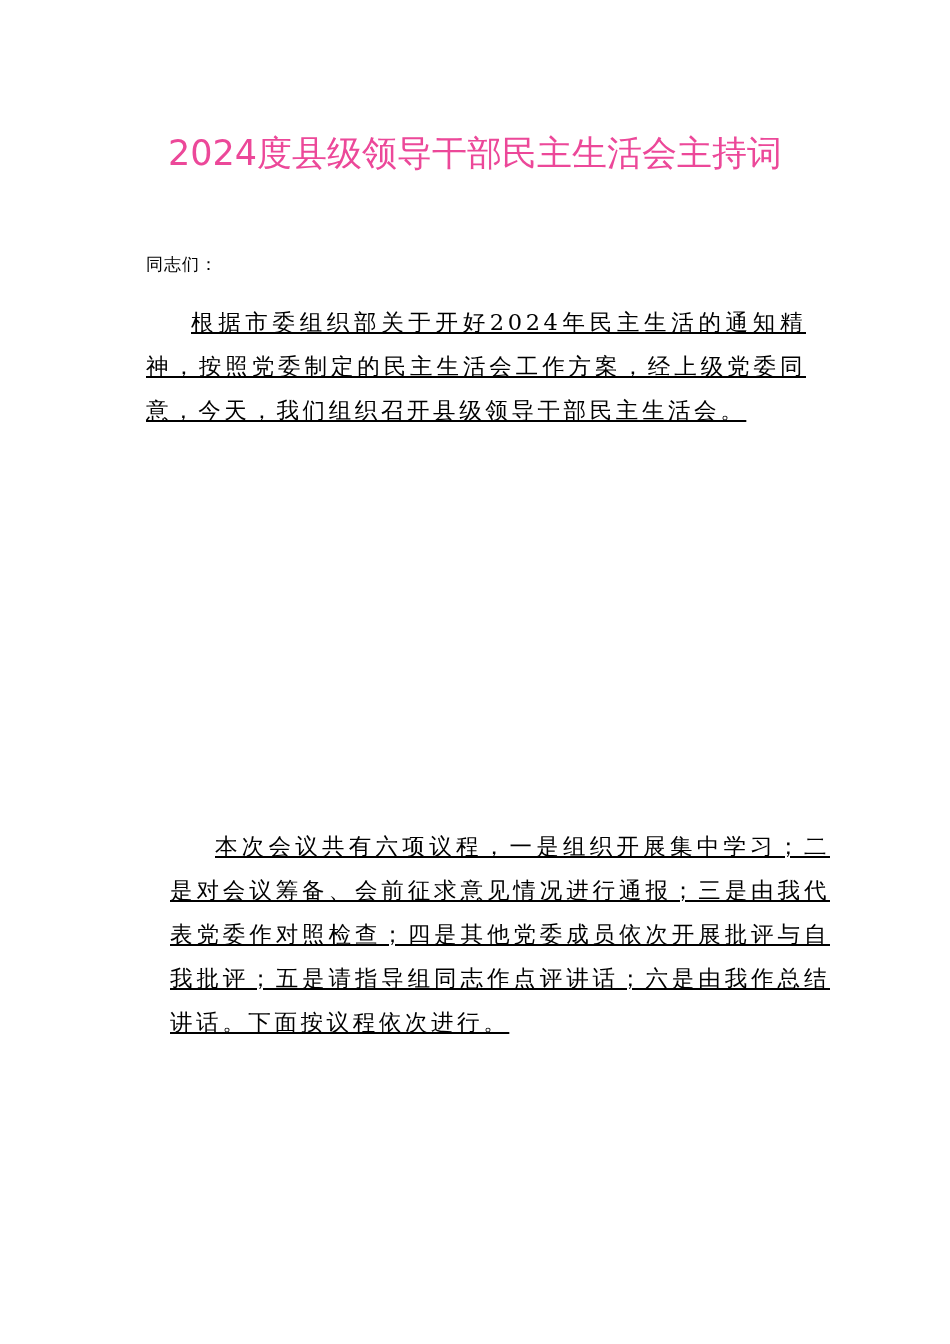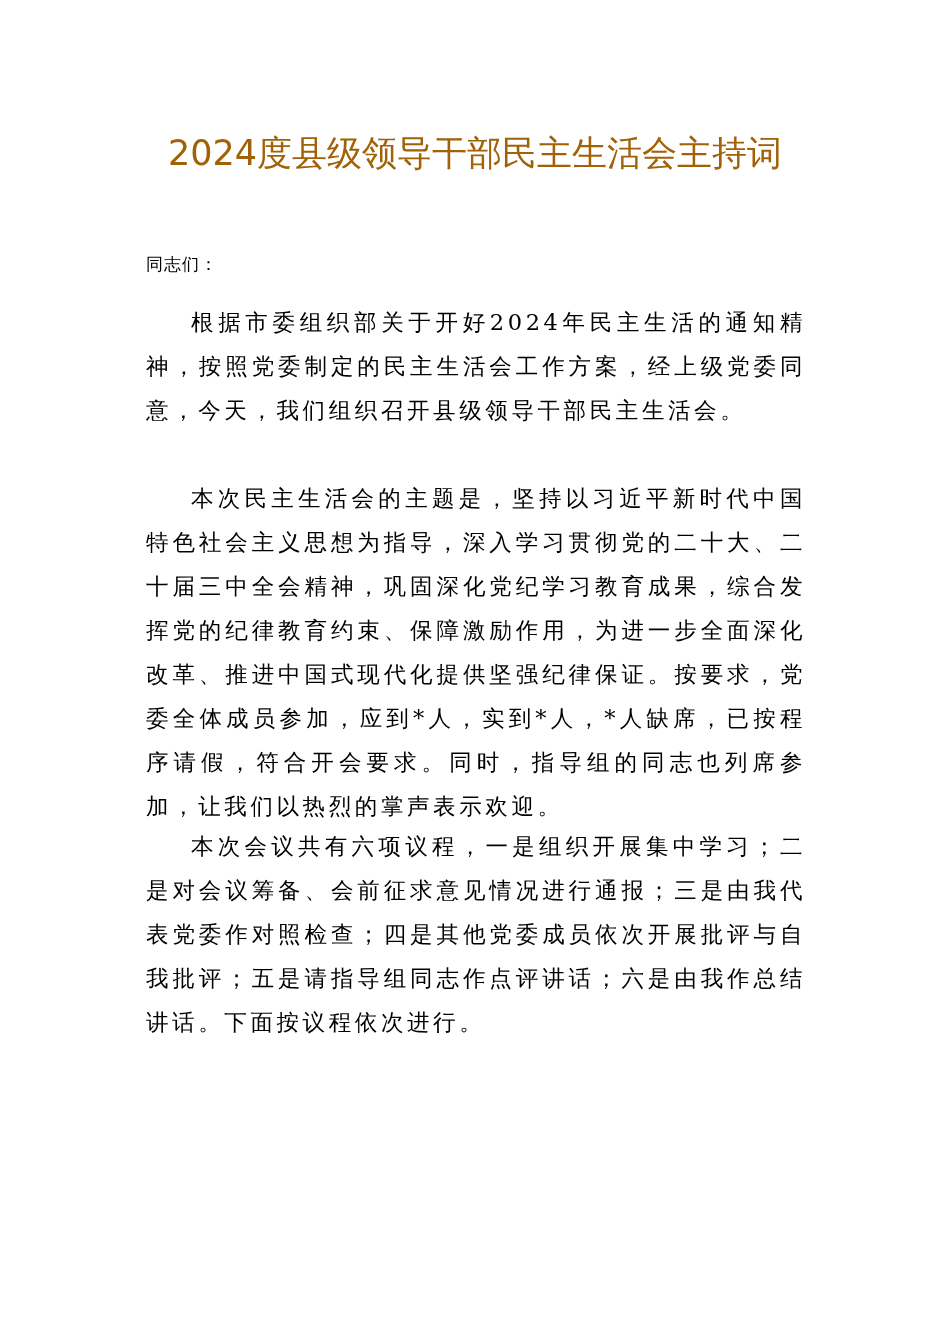--- a/index.html
+++ b/index.html
@@ -26,21 +26,21 @@
     .title {
       position: absolute;
       left: 0;
       top: 128px;
       width: 950px;
       text-align: center;
       font-family: "DejaVu Sans", "Liberation Sans", sans-serif;
       font-size: 35px;
       line-height: 50px;
       letter-spacing: 0px;
-      color: #a16207;
+      color: #ec4899;
       margin: 0;
       font-weight: normal;
     }
     .body-text {
       position: absolute;
       left: 146px;
       width: 660px;
       font-size: 22.5px;
       line-height: 44px;
       letter-spacing: 3.6px;
@@ -51,30 +51,30 @@
       position: absolute;
       left: 146px;
       top: 242px;
       font-size: 17px;
       line-height: 44px;
       letter-spacing: 1px;
       margin: 0;
     }
     .para {
       text-indent: 2em;
+      text-decoration: underline;
     }
     #p1 { top: 300px; }
     #p2 { top: 476px; }
-    #p3 { top: 824px; }
+    #p3 { top: 824px; margin-left: 24px; }
     #p4 { top: 1088px; }
   </style>
 </head>
 <body>
 
 <div class="page">
   <h1 class="title">2024度县级领导干部民主生活会主持词</h1>
 
   <p class="salutation">同志们：</p>
 
   <p id="p1" class="body-text para">根据市委组织部关于开好2024年民主生活的通知精神，按照党委制定的民主生活会工作方案，经上级党委同意，今天，我们组织召开县级领导干部民主生活会。</p>
-  <p id="p2" class="body-text para">本次民主生活会的主题是，坚持以习近平新时代中国特色社会主义思想为指导，深入学习贯彻党的二十大、二十届三中全会精神，巩固深化党纪学习教育成果，综合发挥党的纪律教育约束、保障激励作用，为进一步全面深化改革、推进中国式现代化提供坚强纪律保证。按要求，党委全体成员参加，应到*人，实到*人，*人缺席，已按程序请假，符合开会要求。同时，指导组的同志也列席参加，让我们以热烈的掌声表示欢迎。</p>
   <p id="p3" class="body-text para">本次会议共有六项议程，一是组织开展集中学习；二是对会议筹备、会前征求意见情况进行通报；三是由我代表党委作对照检查；四是其他党委成员依次开展批评与自我批评；五是请指导组同志作点评讲话；六是由我作总结讲话。下面按议程依次进行。</p>
 </div>
 
 </body></html>

